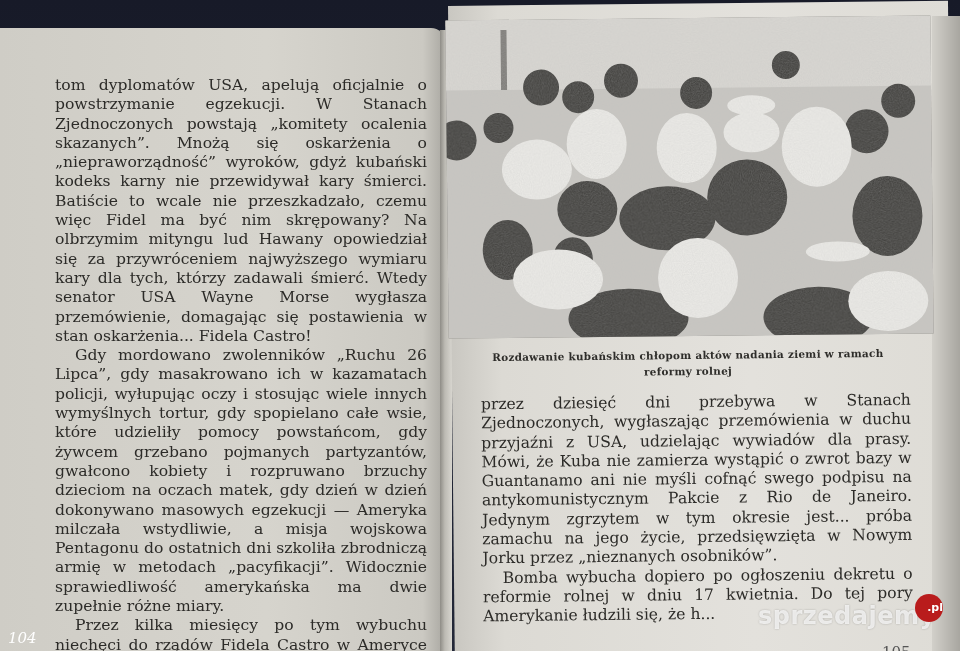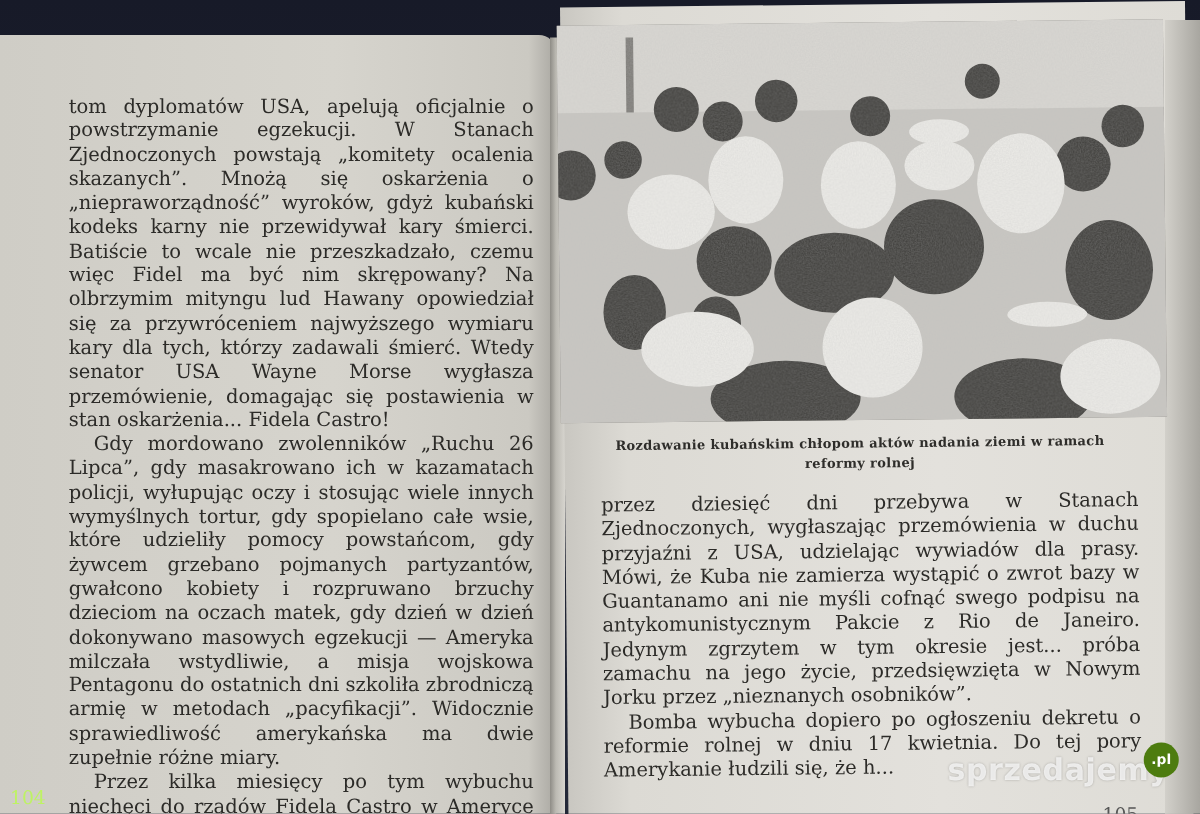--- a/index.html
+++ b/index.html
@@ -30,21 +30,21 @@
 
     .text-col {
       position: absolute; color: #2c2b28;
       font-size: 15.6px; line-height: 19.3px; text-align: justify;
     }
     .text-col p { margin: 0; }
     .text-col p.indent { text-indent: 20px; }
     .left-col { left: 55px; top: 76px; width: 372px; }
     .right-col { left: 482px; top: 393px; width: 430px; transform: rotate(-0.6deg); }
 
-    .page-num { position: absolute; font-size: 15px; color: #bef264; }
+    .page-num { position: absolute; font-size: 15px; color: #ffffff; font-style: italic; }
     .page-num-left { left: 8px; top: 629px; }
     .page-num-right { left: 882px; top: 643px; font-style: normal; color: #555; }
 
     .photo {
       position: absolute; left: 447px; top: 18px; width: 485px; height: 318px;
       background: #8f8d88; overflow: hidden; transform: rotate(-0.6deg);
     }
     .photo svg { width: 100%; height: 100%; display: block; }
 
     .caption {
@@ -53,22 +53,22 @@
       color: #2e2d2a; text-align: center; letter-spacing: 0.3px; transform: rotate(-0.6deg);
     }
 
     .watermark {
       position: absolute; left: 758px; top: 602px; font-family: "DejaVu Sans", sans-serif;
       font-weight: bold; font-size: 24px; color: rgba(255,255,255,0.75);
       text-shadow: 0 0 2px rgba(0,0,0,0.25); letter-spacing: 0.5px;
     }
     .watermark-badge {
       position: absolute; left: 915px; top: 594px; width: 28px; height: 28px; border-radius: 50%;
-      background: #4d7c0f; color: #fff; font-family: "DejaVu Sans", sans-serif; font-weight: bold;
-      font-size: 11px; line-height: 28px; text-align: center;
+      background: #b91c1c; color: #fff; font-family: "DejaVu Sans", sans-serif; font-weight: bold;
+      font-size: 11px; line-height: 28px; text-align: right;
     }
   </style>
 </head>
 <body>
 
 <div class="backdrop"></div>
 
 <div class="page-left"></div>
 <div class="gutter"></div>
 <div class="page-right"></div>

